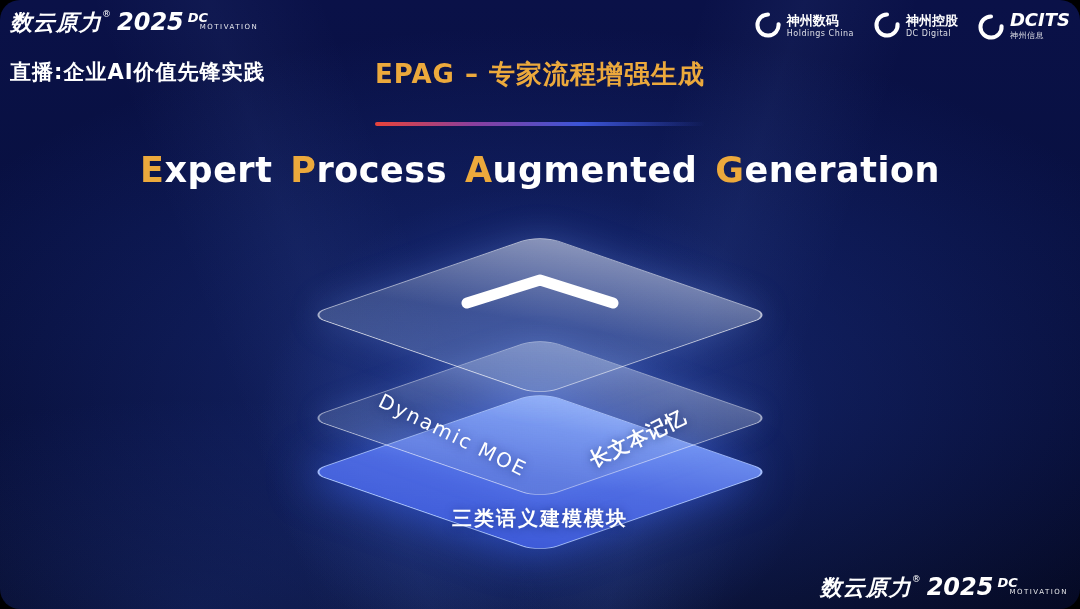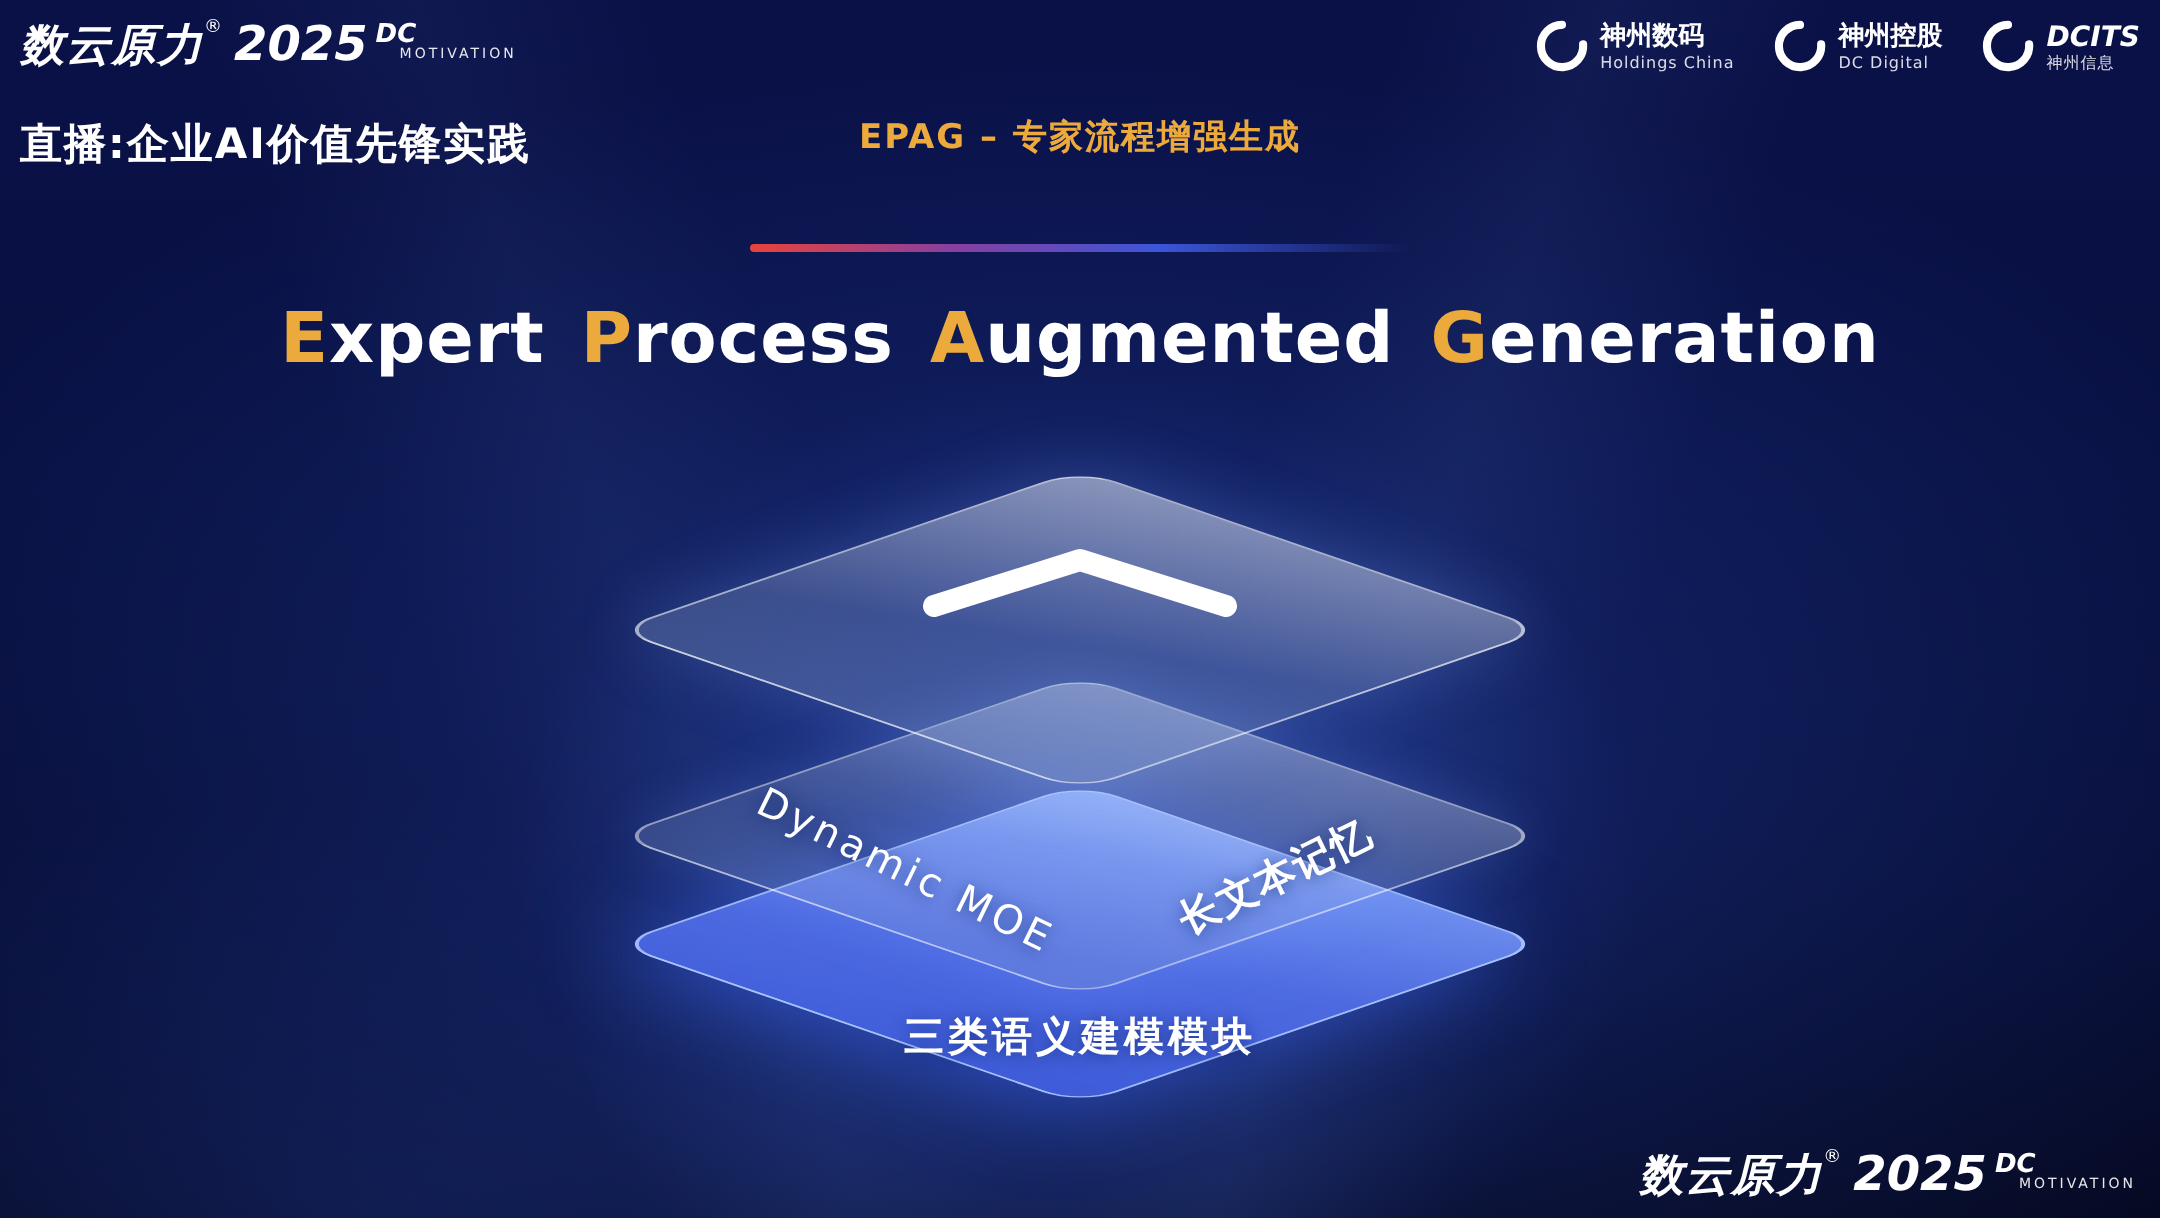--- a/index.html
+++ b/index.html
@@ -3,20 +3,21 @@
 <meta charset="utf-8">
 <style>
   * { margin:0; padding:0; box-sizing:border-box; }
   body { font-family:"DejaVu Sans","Liberation Sans",sans-serif; background:#000; }
   .slide{
     position:relative; width:1080px; height:609px; overflow:hidden; color:#fff;
     background:
       radial-gradient(ellipse 980px 520px at 50% 64%, rgba(45,80,200,0.40), transparent 70%),
       radial-gradient(ellipse 700px 300px at 18% 100%, rgba(40,70,180,0.25), transparent 70%),
       linear-gradient(180deg,#0a1148 0%,#081040 38%,#060c33 70%,#050922 100%);
+    border-radius: 20px;
   }
   .beams{ position:absolute; inset:0; pointer-events:none;
     background:
       linear-gradient(108deg, transparent 55%, rgba(130,170,255,0.06) 63%, transparent 72%),
       linear-gradient(70deg, transparent 24%, rgba(130,170,255,0.05) 33%, transparent 42%);
   }
 
   
   .brand{ display:flex; align-items:flex-start; gap:4px; white-space:nowrap; }
   .brand .brand-name{ font-style:italic; font-weight:800; font-size:22px; letter-spacing:1px; }
@@ -24,26 +25,26 @@
   .brand .brand-year{ font-style:italic; font-weight:700; font-size:24px; margin-left:2px; }
   .brand .brand-dc-block{ display:flex; flex-direction:column; line-height:1; margin-top:3px; }
   .brand .brand-dc{ font-weight:800; font-size:13px; font-style:italic; }
   .brand .brand-motivation{ font-size:7px; letter-spacing:1.5px; opacity:0.9;padding-left:12px; }
   .brand-top{ position:absolute; left:10px; top:8px; }
   .brand-footer{ position:absolute; right:12px; bottom:6px; }
 
   
   .live-label{ position:absolute; left:10px; top:58px; font-size:21px; font-weight:800; letter-spacing:1px; }
   .slide-title{ position:absolute; left:50%; top:57px; transform:translateX(-50%);
-    font-size:17px; font-weight:800; letter-spacing:1px; white-space:nowrap; }
+    font-size:26px; font-weight:800; letter-spacing:1px; white-space:nowrap; }
   .logo-row{ position:absolute; right:10px; top:10px; display:flex; align-items:center; gap:20px; }
   .logo-item{ display:flex; align-items:flex-end; gap:6px; }
   .logo-text{ display:flex; flex-direction:column; line-height:1.15; }
   .logo-title{ font-size:13px; font-weight:700; }
-  .logo-title.italic{ font-style:italic; font-size:14px; }
+  .logo-title.italic{ font-style:italic; font-size:18px; }
   .logo-sub{ font-size:8px; opacity:0.85; letter-spacing:0.5px; }
 
   
   .divider{ position:absolute; top:122px; left:50%; transform:translateX(-50%);
     width:330px; height:4px; border-radius:2px;
     background:linear-gradient(90deg,#e8433a 0%,#8a3f9e 30%,#3c55d8 62%, rgba(50,90,220,0) 100%); }
   .main-title{ position:absolute; top:150px; width:100%; text-align:center;
     font-size:35px; font-weight:600; letter-spacing:0.5px; }
   .main-title .word{ margin:0 9px; }
   .main-title .initial{ font-weight:700; }

